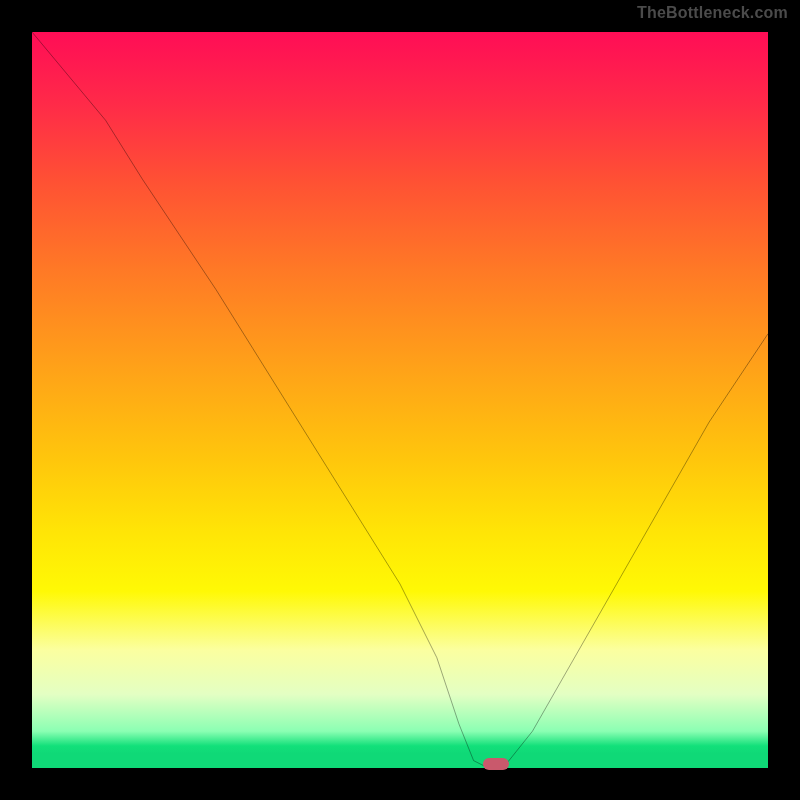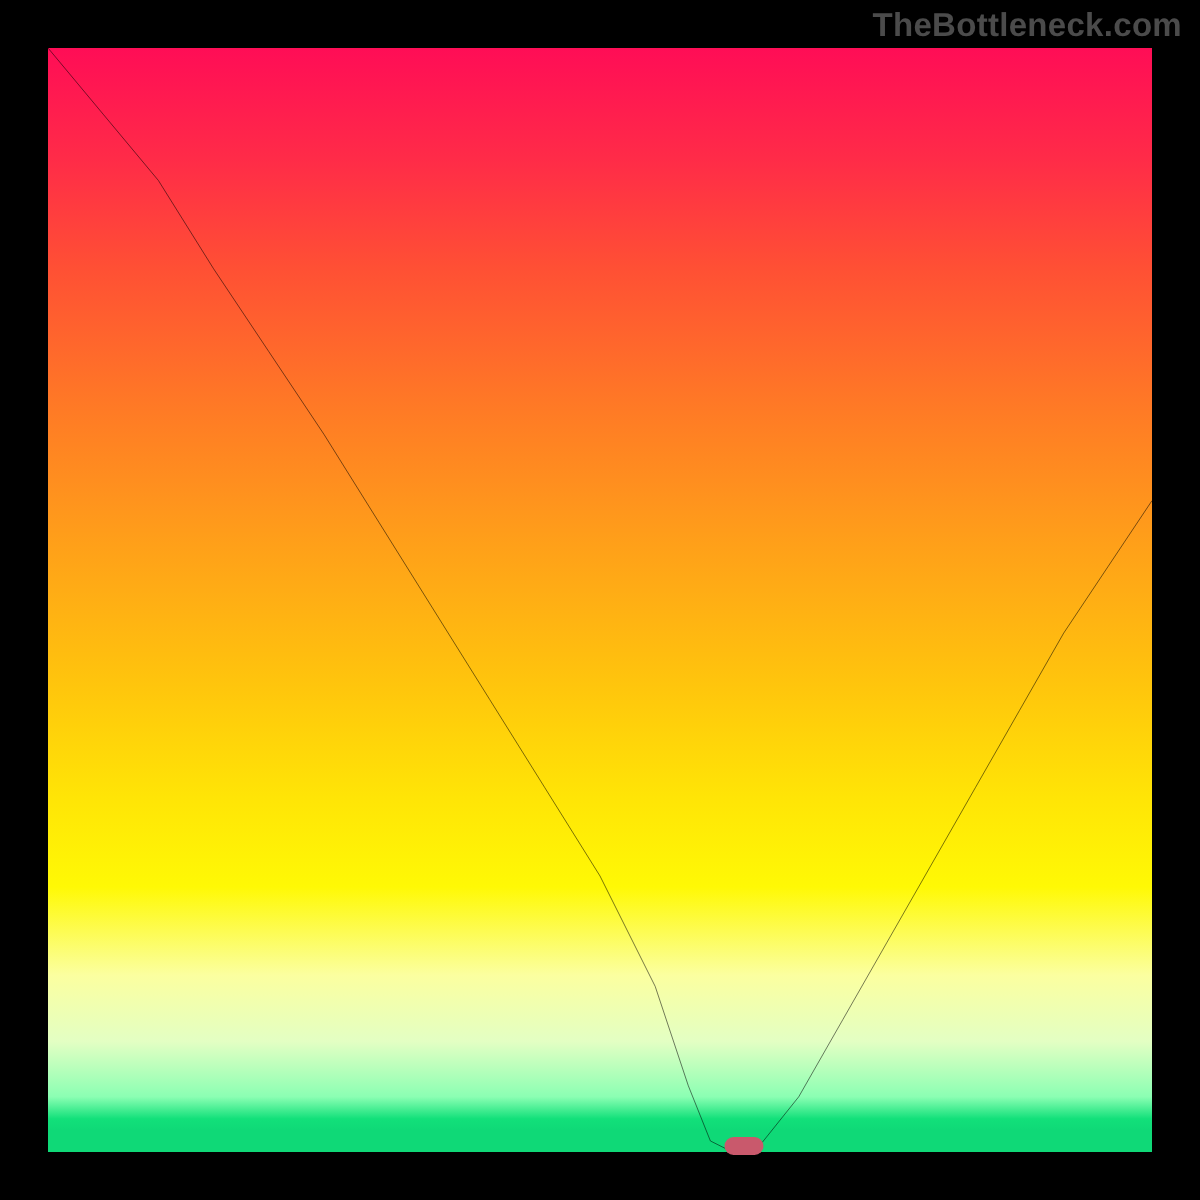--- a/index.html
+++ b/index.html
@@ -14,21 +14,21 @@
     position: relative;
     width: 800px;
     height: 800px;
     background: #000;
   }
   .watermark {
     position: absolute;
     top: 4px;
     right: 12px;
     color: #4b4b4b;
-    font-size: 22px;
+    font-size: 16px;
     font-weight: 600;
     letter-spacing: 0.2px;
   }
   .plot {
     position: absolute;
     left: 32px;
     top: 32px;
     width: 736px;
     height: 736px;
   }

